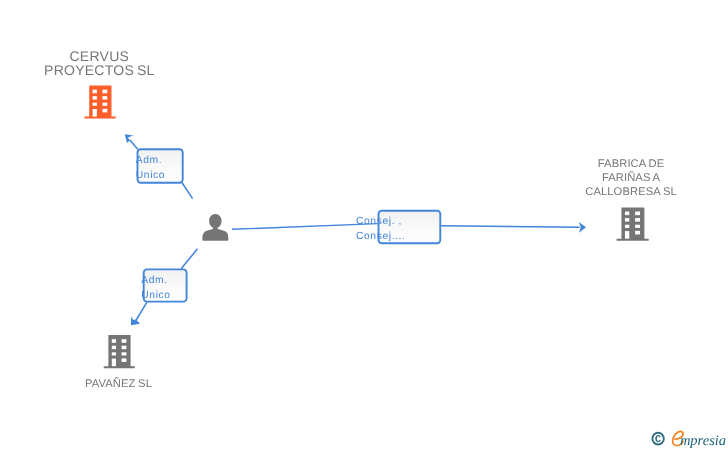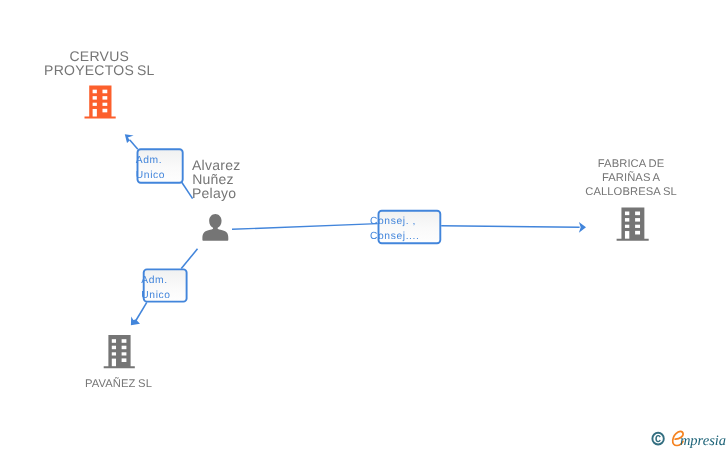--- a/index.html
+++ b/index.html
@@ -115,37 +115,34 @@
     <g>
       <rect x="137.5" y="149.2" width="45.2" height="33.6" rx="3.2" ry="3.2" fill="url(#boxgrad)" stroke="#4285db" stroke-width="1.9"></rect>
       <rect x="143.7" y="269.4" width="42.9" height="32.2" rx="3.2" ry="3.2" fill="url(#boxgrad)" stroke="#4285db" stroke-width="1.9"></rect>
       <rect x="378.5" y="210.8" width="61.8" height="32.4" rx="3.2" ry="3.2" fill="url(#boxgrad)" stroke="#4285db" stroke-width="1.9"></rect>
     </g>
   </svg>
 
   <div class="node-label nl-big" style="left:39.3px;top:48.5px;width:120px;">CERVUS
 PROYECTOS SL</div>
 
-  <div class="node-label nl-big" style="left:192px;top:157.5px;width:42px;">Alvarez
-Nuñez
-Pelayo</div>
 
   <div class="node-label nl-small" style="left:571px;top:157.2px;width:120px;">FABRICA DE
 FARIÑAS A
 CALLOBRESA SL</div>
 
   <div class="node-label nl-small" style="left:58.5px;top:376.7px;width:120px;">PAVAÑEZ SL</div>
 
   <div class="edge-label" style="left:135.8px;top:152.8px;width:44px;">Adm.
 Unico</div>
 
   <div class="edge-label" style="left:141.3px;top:273px;width:44px;">Adm.
 Unico</div>
 
-  <div class="edge-label" style="left:370px;top:214px;width:62px;">Consej. ,
+  <div class="edge-label" style="left:356px;top:214px;width:62px;">Consej. ,
 Consej....</div>
 
   <svg class="brand" style="left:648px;top:428px;" width="80" height="24" viewBox="0 0 80 24">
     <g fill="#336e80">
       <title>©</title>
       <path d="M10.1,3.8 A6.65,6.85 0 1 0 10.1,17.5 A6.65,6.85 0 1 0 10.1,3.8 Z
                M10.1,5.75 A4.75,4.9 0 1 1 10.1,15.55 A4.75,4.9 0 1 1 10.1,5.75 Z" fill-rule="evenodd"></path>
       <path d="M12.8,8.75 C12.2,7.55 11.3,7.0 10.15,7.0 C8.45,7.0 7.3,8.45 7.3,10.65
                C7.3,12.8 8.45,14.25 10.15,14.25 C11.35,14.25 12.25,13.6 12.85,12.35
                L11.65,11.75 C11.25,12.55 10.8,12.9 10.2,12.9 C9.4,12.9 8.9,12.05 8.9,10.65

